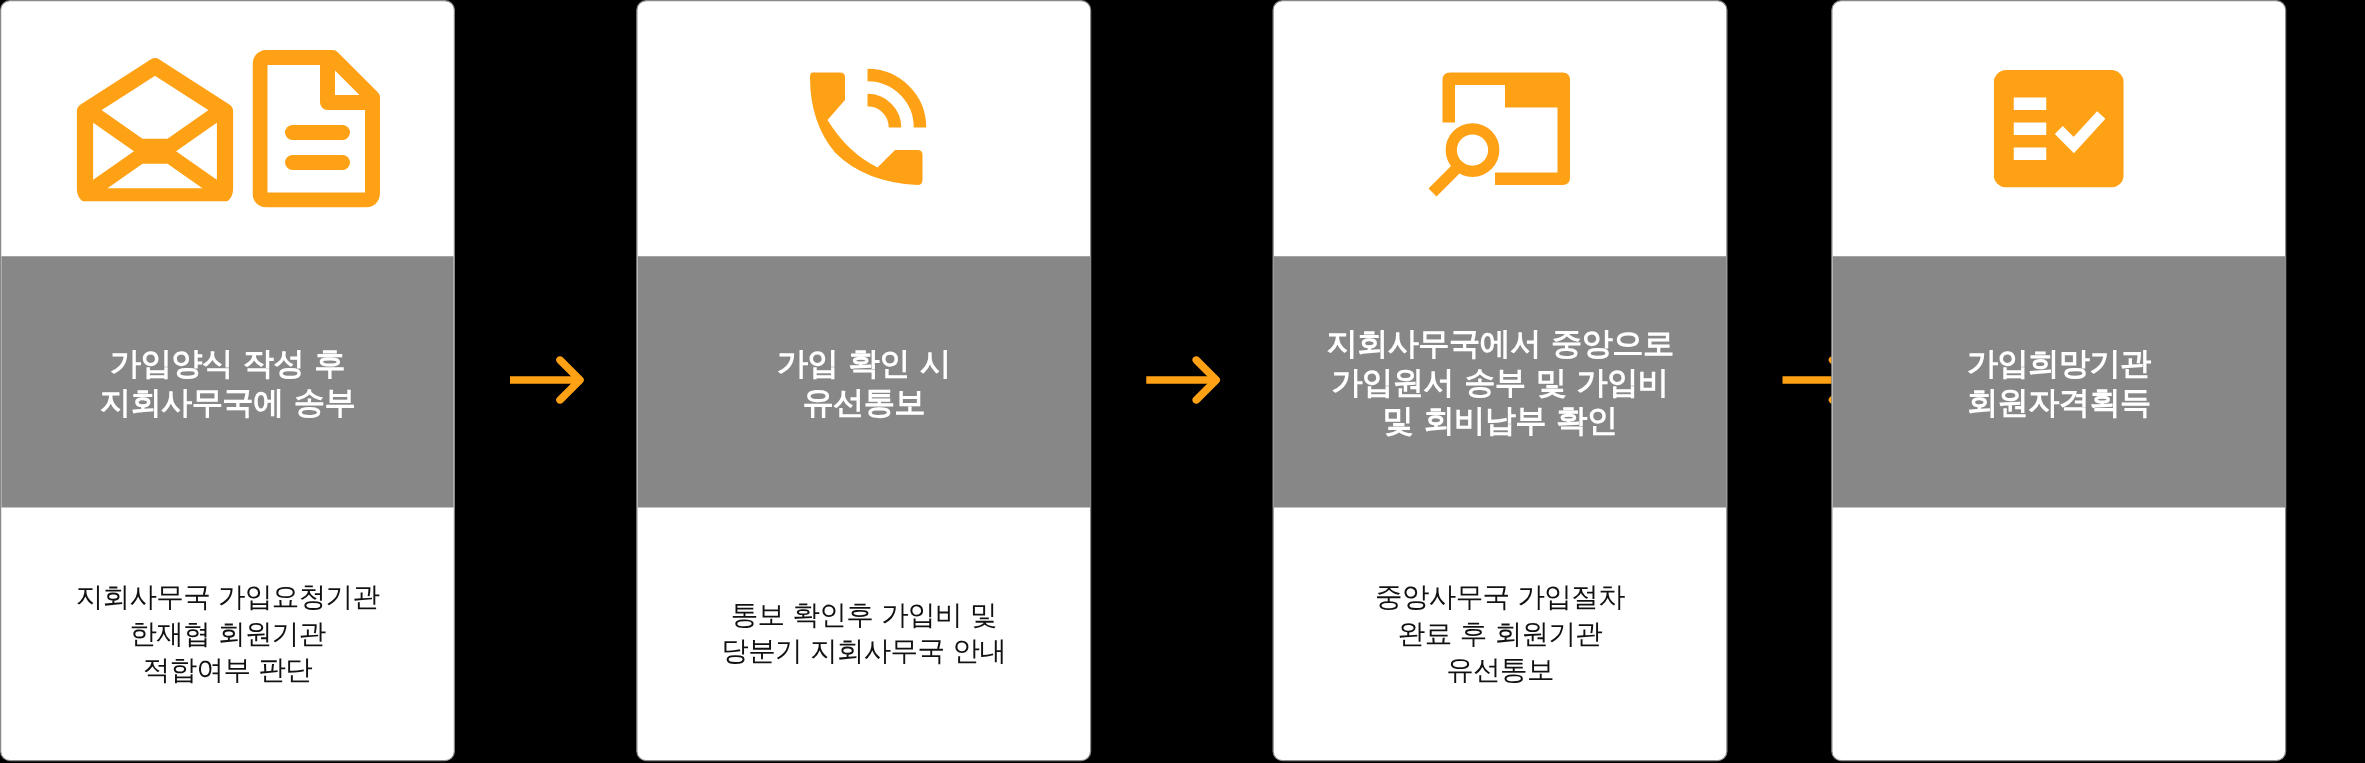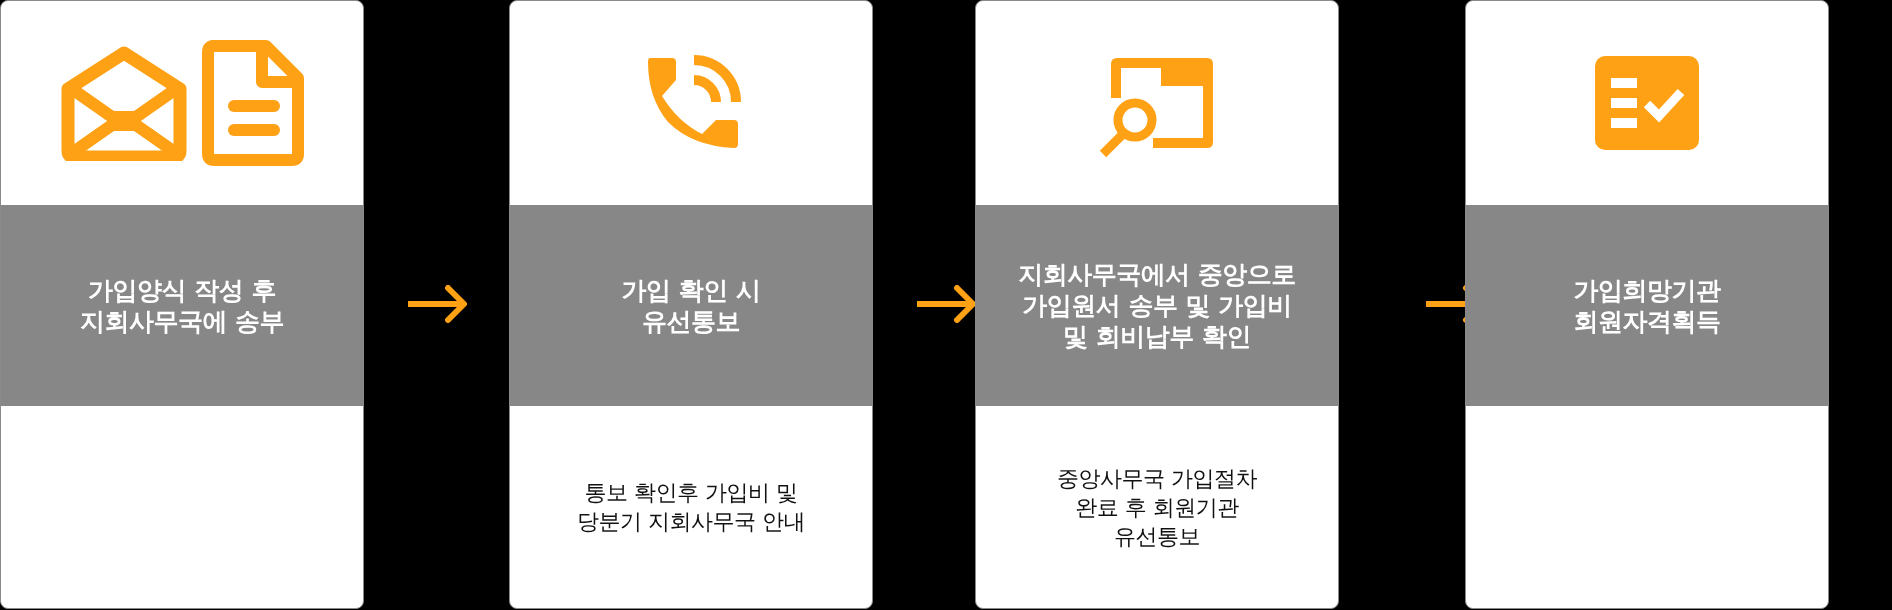--- a/index.html
+++ b/index.html
@@ -92,20 +92,25 @@
         <path d="M60 8 L60 42 L94 42" fill="none" stroke="#FFA115" stroke-width="12" stroke-linejoin="round"></path>
         <line x1="32" y1="66" x2="72" y2="66" stroke="#FFA115" stroke-width="12" stroke-linecap="round"></line>
         <line x1="32" y1="90" x2="72" y2="90" stroke="#FFA115" stroke-width="12" stroke-linecap="round"></line>
       </svg>
     </span>
   </div>
   <div class="card-title-band">
     <div class="card-title">가입양식 작성 후
 지회사무국에 송부</div>
   </div>
+  <div class="card-desc-area">
+    <div class="card-desc">지회사무국 가입요청기관
+한재협 회원기관
+적합여부 판단</div>
+  </div>
 </div>
 
 <div class="arrow" style="left:406px;">
   <svg width="64" height="38" viewBox="0 0 64 38">
     <line x1="2" y1="19" x2="58" y2="19" stroke="#FFA115" stroke-width="6"></line>
     <polyline points="42,3 58,19 42,35" fill="none" stroke="#FFA115" stroke-width="6" stroke-linecap="round" stroke-linejoin="round"></polyline>
   </svg>
 </div>
 
 <div class="card" style="left:509px;">
@@ -128,21 +133,21 @@
   </div>
 </div>
 
 <div class="arrow" style="left:915px;">
   <svg width="64" height="38" viewBox="0 0 64 38">
     <line x1="2" y1="19" x2="58" y2="19" stroke="#FFA115" stroke-width="6"></line>
     <polyline points="42,3 58,19 42,35" fill="none" stroke="#FFA115" stroke-width="6" stroke-linecap="round" stroke-linejoin="round"></polyline>
   </svg>
 </div>
 
-<div class="card" style="left:975px;">
+<div class="card" style="left:1018px;">
   <div class="card-icon-area">
     <span style="margin-top:6px;">
       <svg width="120" height="104" viewBox="0 0 120 104">
         <path d="M14 4 L110 4 Q116 4 116 10 L116 88 Q116 94 110 94 L56 94 L56 84 L106 84 L106 32 L64 32 L64 14 L24 14 L24 44 L14 44 L14 10 Q14 4 20 4 Z" fill="#FFA115"></path>
         <circle cx="38" cy="66" r="24" fill="#ffffff"></circle>
         <circle cx="38" cy="66" r="17" fill="none" stroke="#FFA115" stroke-width="9"></circle>
         <line x1="26" y1="80" x2="6" y2="100" stroke="#FFA115" stroke-width="9"></line>
       </svg>
     </span>
   </div>

